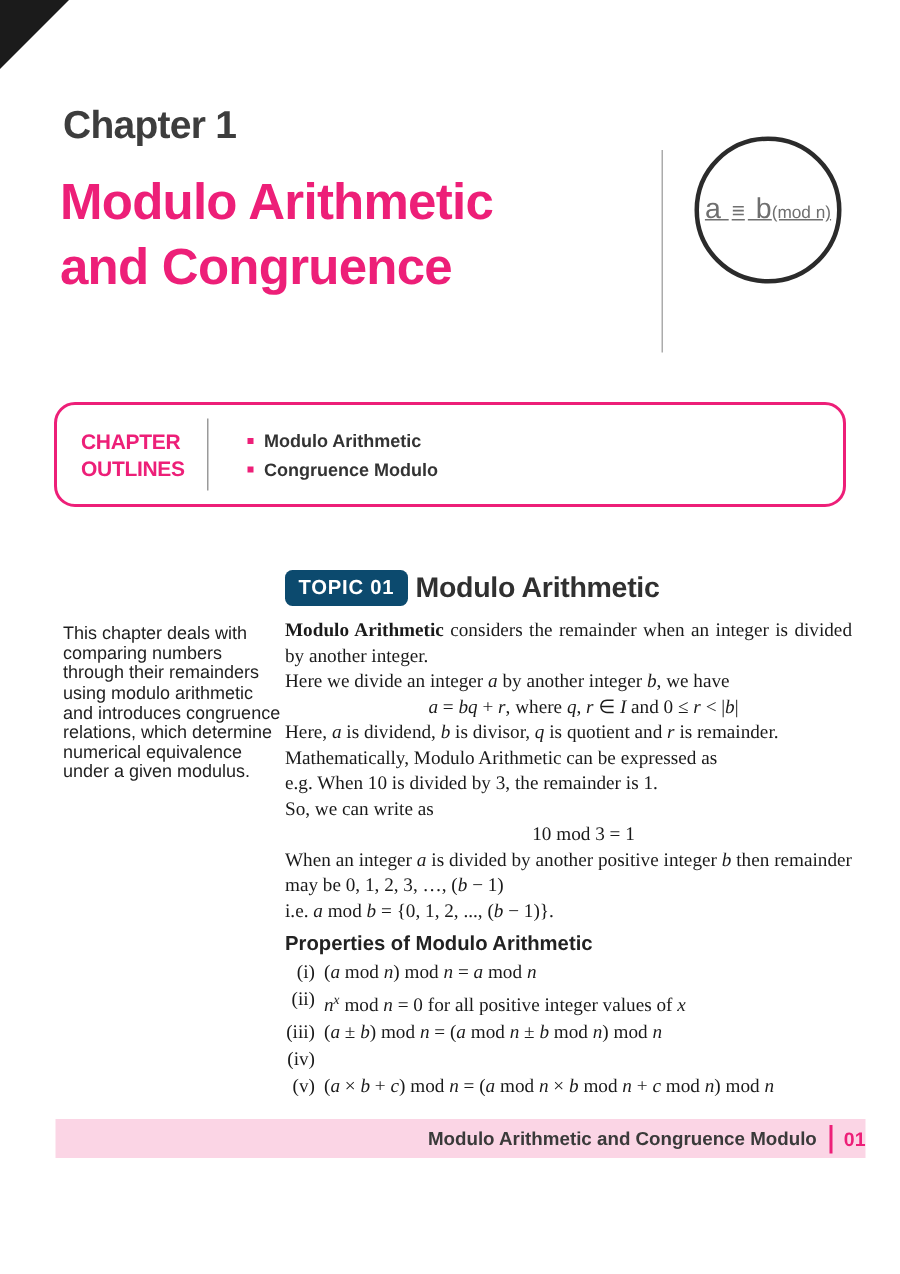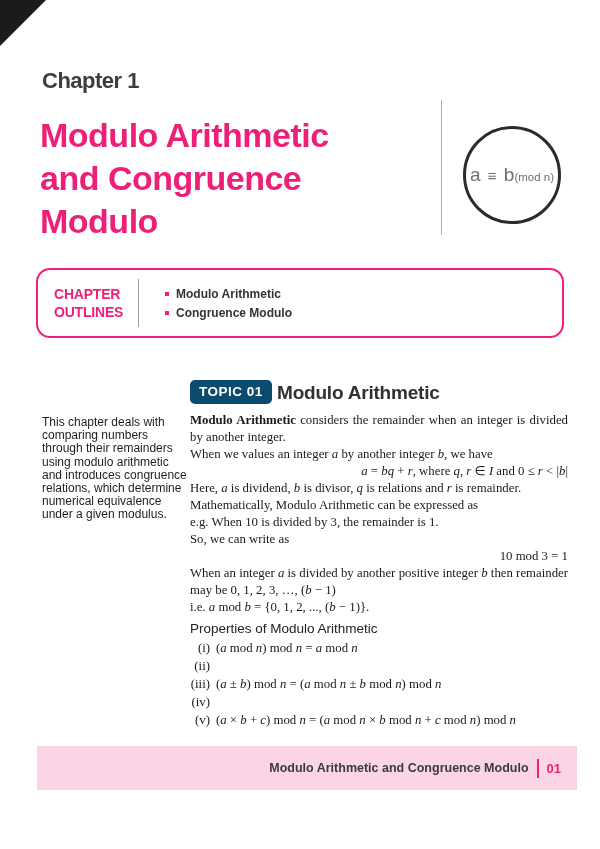--- a/index.html
+++ b/index.html
@@ -4,29 +4,29 @@
 <style>
   html,body{margin:0;padding:0;background:#ffffff;}
   .page{position:relative;width:600px;height:849px;background:#fff;overflow:hidden;
         font-family:"Liberation Sans",sans-serif;}
 
   
   .corner{position:absolute;top:0;left:0;width:0;height:0;
           border-top:46px solid #1b1b1b;border-right:46px solid transparent;}
 
   
-  .chapter-label{position:absolute;left:42px;top:68px;font-size:22px;font-weight:bold;
+  .chapter-label{position:absolute;left:42px;top:68px;font-size:26px;font-weight:bold;
                  color:#3d3d3d;letter-spacing:-0.5px;}
   .chapter-title{position:absolute;left:40px;top:114px;font-size:34px;line-height:43px;
                  font-weight:bold;color:#ed1f78;letter-spacing:-0.5px;}
   .header-vrule{position:absolute;left:441px;top:100px;width:1px;height:135px;background:#ababab;}
-  .formula-circle{position:absolute;left:463px;top:126px;width:92px;height:92px;
+  .formula-circle{position:absolute;left:463px;top:91px;width:92px;height:92px;
                   border:3px solid #2b2b2b;border-radius:50%;
                   display:flex;align-items:center;justify-content:center;
-                  color:#6f6f6f;white-space:nowrap;}
+                  color:#6f6f6f;white-space:nowrap;text-decoration:underline;}
   .seg-lg{font-size:19px;}
   .seg-md{font-size:15px;padding:0 2px;}
   .seg-sm{font-size:11.5px;}
 
   
   .outlines-box{position:absolute;left:36px;top:268px;width:524px;height:66px;
                 border:2px solid #ed1f78;border-radius:14px;display:flex;align-items:center;
                 background:#fff;}
   .outlines-heading{width:84px;margin-left:16px;font-size:14px;font-weight:bold;
                     color:#ed1f78;line-height:18px;letter-spacing:-0.2px;}
@@ -44,56 +44,55 @@
                color:#303030;letter-spacing:-0.2px;}
 
   
   .sidebar-note{position:absolute;left:42px;top:416px;width:145px;font-size:12px;
                 line-height:13.2px;color:#1e1e1e;}
 
   
   .main{position:absolute;left:190px;top:412px;width:378px;
         font-family:"Liberation Serif",serif;font-size:12.8px;line-height:17px;color:#1a1a1a;}
   .main p{margin:0;text-align:justify;}
-  .main p.formula{text-align:right;margin-left:20px;}
+  .main p.formula{text-align:center;margin-left:20px;}
   .f1{margin-left:95px;}
   .f2{margin-left:108px;}
   .f3{margin-left:98px;}
   .mt4{margin-top:4px;}
   .seg-b{font-weight:bold;}
   .seg-i{font-style:italic;}
   .seg-bi{font-weight:bold;font-style:italic;}
   .seg-sup{font-style:italic;font-size:0.7em;vertical-align:super;}
-  .props-heading{font-family:"Liberation Sans",sans-serif;font-weight:normal;font-size:13.5px;
+  .props-heading{font-family:"Liberation Sans",sans-serif;font-weight:bold;font-size:13.5px;
                  color:#222;margin-top:4px;}
   .props{list-style:none;margin:3px 0 0;padding:0;}
   .props li{display:flex;line-height:17.5px;margin-bottom:0.5px;}
   .props .num{width:20px;min-width:20px;text-align:right;margin-right:6px;}
 
   
-  .footer-bar{position:absolute;left:37px;top:746px;width:540px;height:44px;background:#fbd5e5;
-              display:flex;align-items:center;justify-content:flex-end;padding-right:16px;
+  .footer-bar{position:absolute;left:37px;top:746px;width:540px;height:26px;background:#fbd5e5;
+              display:flex;align-items:center;justify-content:flex-end;padding-right:0;
               box-sizing:border-box;}
   .footer-title{font-size:12.5px;font-weight:bold;color:#3a3a3a;}
   .footer-divider{width:2px;height:19px;background:#ed1f78;margin:0 8px;}
   .footer-page{font-size:13px;font-weight:bold;color:#ed1f78;}
 </style>
 </head>
 <body>
 
 <div class="page">
 
   <div class="corner"></div>
 
   <div class="chapter-label">Chapter 1</div>
 
   <div class="chapter-title">
     <div>Modulo Arithmetic</div>
     <div>and Congruence</div>
-    <div>Modulo</div>
   </div>
 
   <div class="header-vrule"></div>
 
   <div class="formula-circle">
     <span><span class="seg-lg">a </span><span class="seg-md">≡</span><span class="seg-lg"> b</span><span class="seg-sm">(mod n)</span></span>
   </div>
 
   <div class="outlines-box">
     <div class="outlines-heading">
@@ -113,38 +112,39 @@
     </ul>
   </div>
 
   <div class="topic-badge">TOPIC 01</div>
   <div class="topic-title">Modulo Arithmetic</div>
 
   <div class="sidebar-note">This chapter deals with comparing numbers through their remainders using modulo arithmetic and introduces congruence relations, which determine numerical equivalence under a given modulus.</div>
 
   <div class="main">
     <p><span class="seg-b">Modulo Arithmetic</span><span> considers the remainder when an integer is divided by another integer.</span></p>
-    <p><span>When we values an integer </span><span class="seg-i">a</span><span> by another integer </span><span class="seg-i">b</span><span>, we have</span></p>
+    <p><span>Here we divide an integer </span><span class="seg-i">a</span><span> by another integer </span><span class="seg-i">b</span><span>, we have</span></p>
     <p class="formula f1"><span class="seg-i">a</span><span> = </span><span class="seg-i">bq</span><span> + </span><span class="seg-i">r</span><span>, where </span><span class="seg-i">q</span><span>, </span><span class="seg-i">r</span><span> ∈ </span><span class="seg-i">I</span><span> and 0 ≤ </span><span class="seg-i">r</span><span> &lt; |</span><span class="seg-i">b</span><span>|</span></p>
-    <p><span>Here, </span><span class="seg-i">a</span><span> is dividend, </span><span class="seg-i">b</span><span> is divisor, </span><span class="seg-i">q</span><span> is relations and </span><span class="seg-i">r</span><span> is remainder.</span></p>
+    <p><span>Here, </span><span class="seg-i">a</span><span> is dividend, </span><span class="seg-i">b</span><span> is divisor, </span><span class="seg-i">q</span><span> is quotient and </span><span class="seg-i">r</span><span> is remainder.</span></p>
     <p><span>Mathematically, Modulo Arithmetic can be expressed as</span></p>
     <p class="mt4"><span>e.g. When 10 is divided by 3, the remainder is 1.</span></p>
     <p><span>So, we can write as</span></p>
     <p class="formula f3"><span>10 mod 3 = 1</span></p>
     <p><span>When an integer </span><span class="seg-i">a</span><span> is divided by another positive integer </span><span class="seg-i">b</span><span> then remainder may be 0, 1, 2, 3, …, (</span><span class="seg-i">b</span><span> − 1)</span></p>
     <p><span>i.e. </span><span class="seg-i">a</span><span> mod </span><span class="seg-i">b</span><span> = {0, 1, 2, ..., (</span><span class="seg-i">b</span><span> − 1)}.</span></p>
 
     <div class="props-heading">Properties of Modulo Arithmetic</div>
     <ul class="props">
       <li>
         <span class="num">(i)</span>
         <span><span>(</span><span class="seg-i">a</span><span> mod </span><span class="seg-i">n</span><span>) mod </span><span class="seg-i">n</span><span> = </span><span class="seg-i">a</span><span> mod </span><span class="seg-i">n</span></span>
       </li>
       <li>
         <span class="num">(ii)</span>
+        <span><span class="seg-i">n</span><span class="seg-sup">x</span><span> mod </span><span class="seg-i">n</span><span> = 0 for all positive integer values of </span><span class="seg-i">x</span></span>
       </li>
       <li>
         <span class="num">(iii)</span>
         <span><span>(</span><span class="seg-i">a</span><span> ± </span><span class="seg-i">b</span><span>) mod </span><span class="seg-i">n</span><span> = (</span><span class="seg-i">a</span><span> mod </span><span class="seg-i">n</span><span> ± </span><span class="seg-i">b</span><span> mod </span><span class="seg-i">n</span><span>) mod </span><span class="seg-i">n</span></span>
       </li>
       <li>
         <span class="num">(iv)</span>
       </li>
       <li>
         <span class="num">(v)</span>

